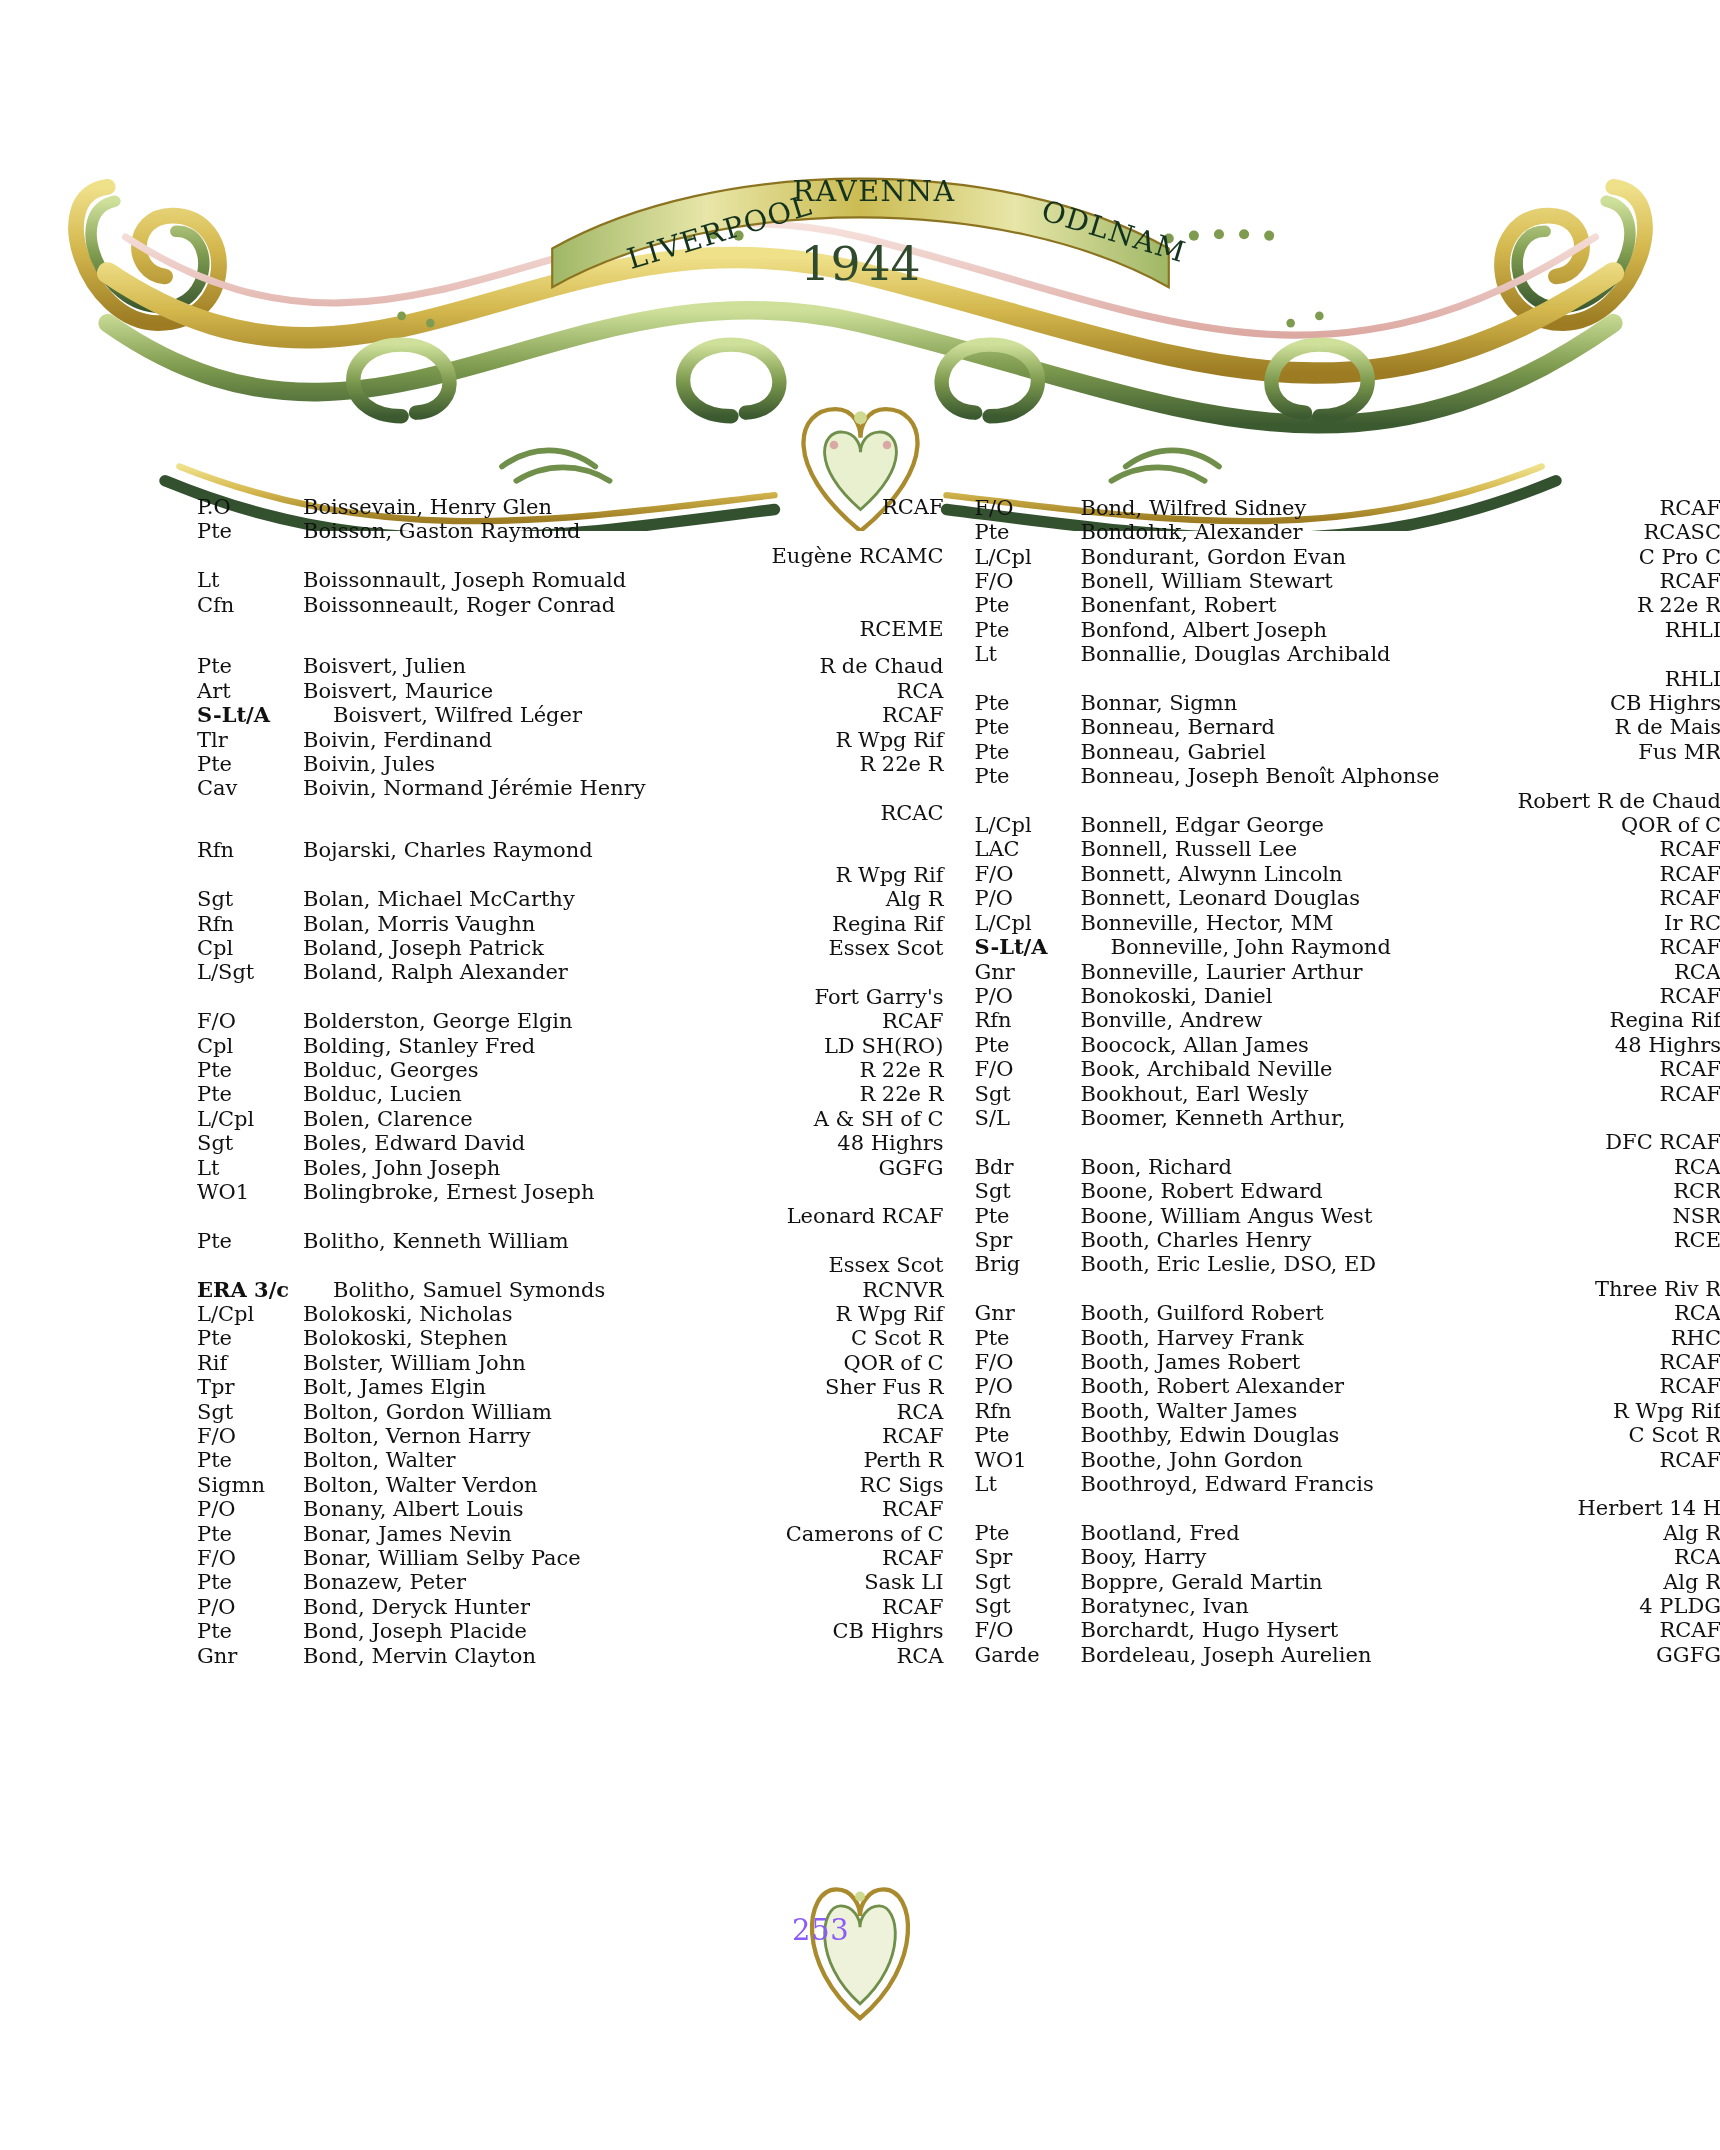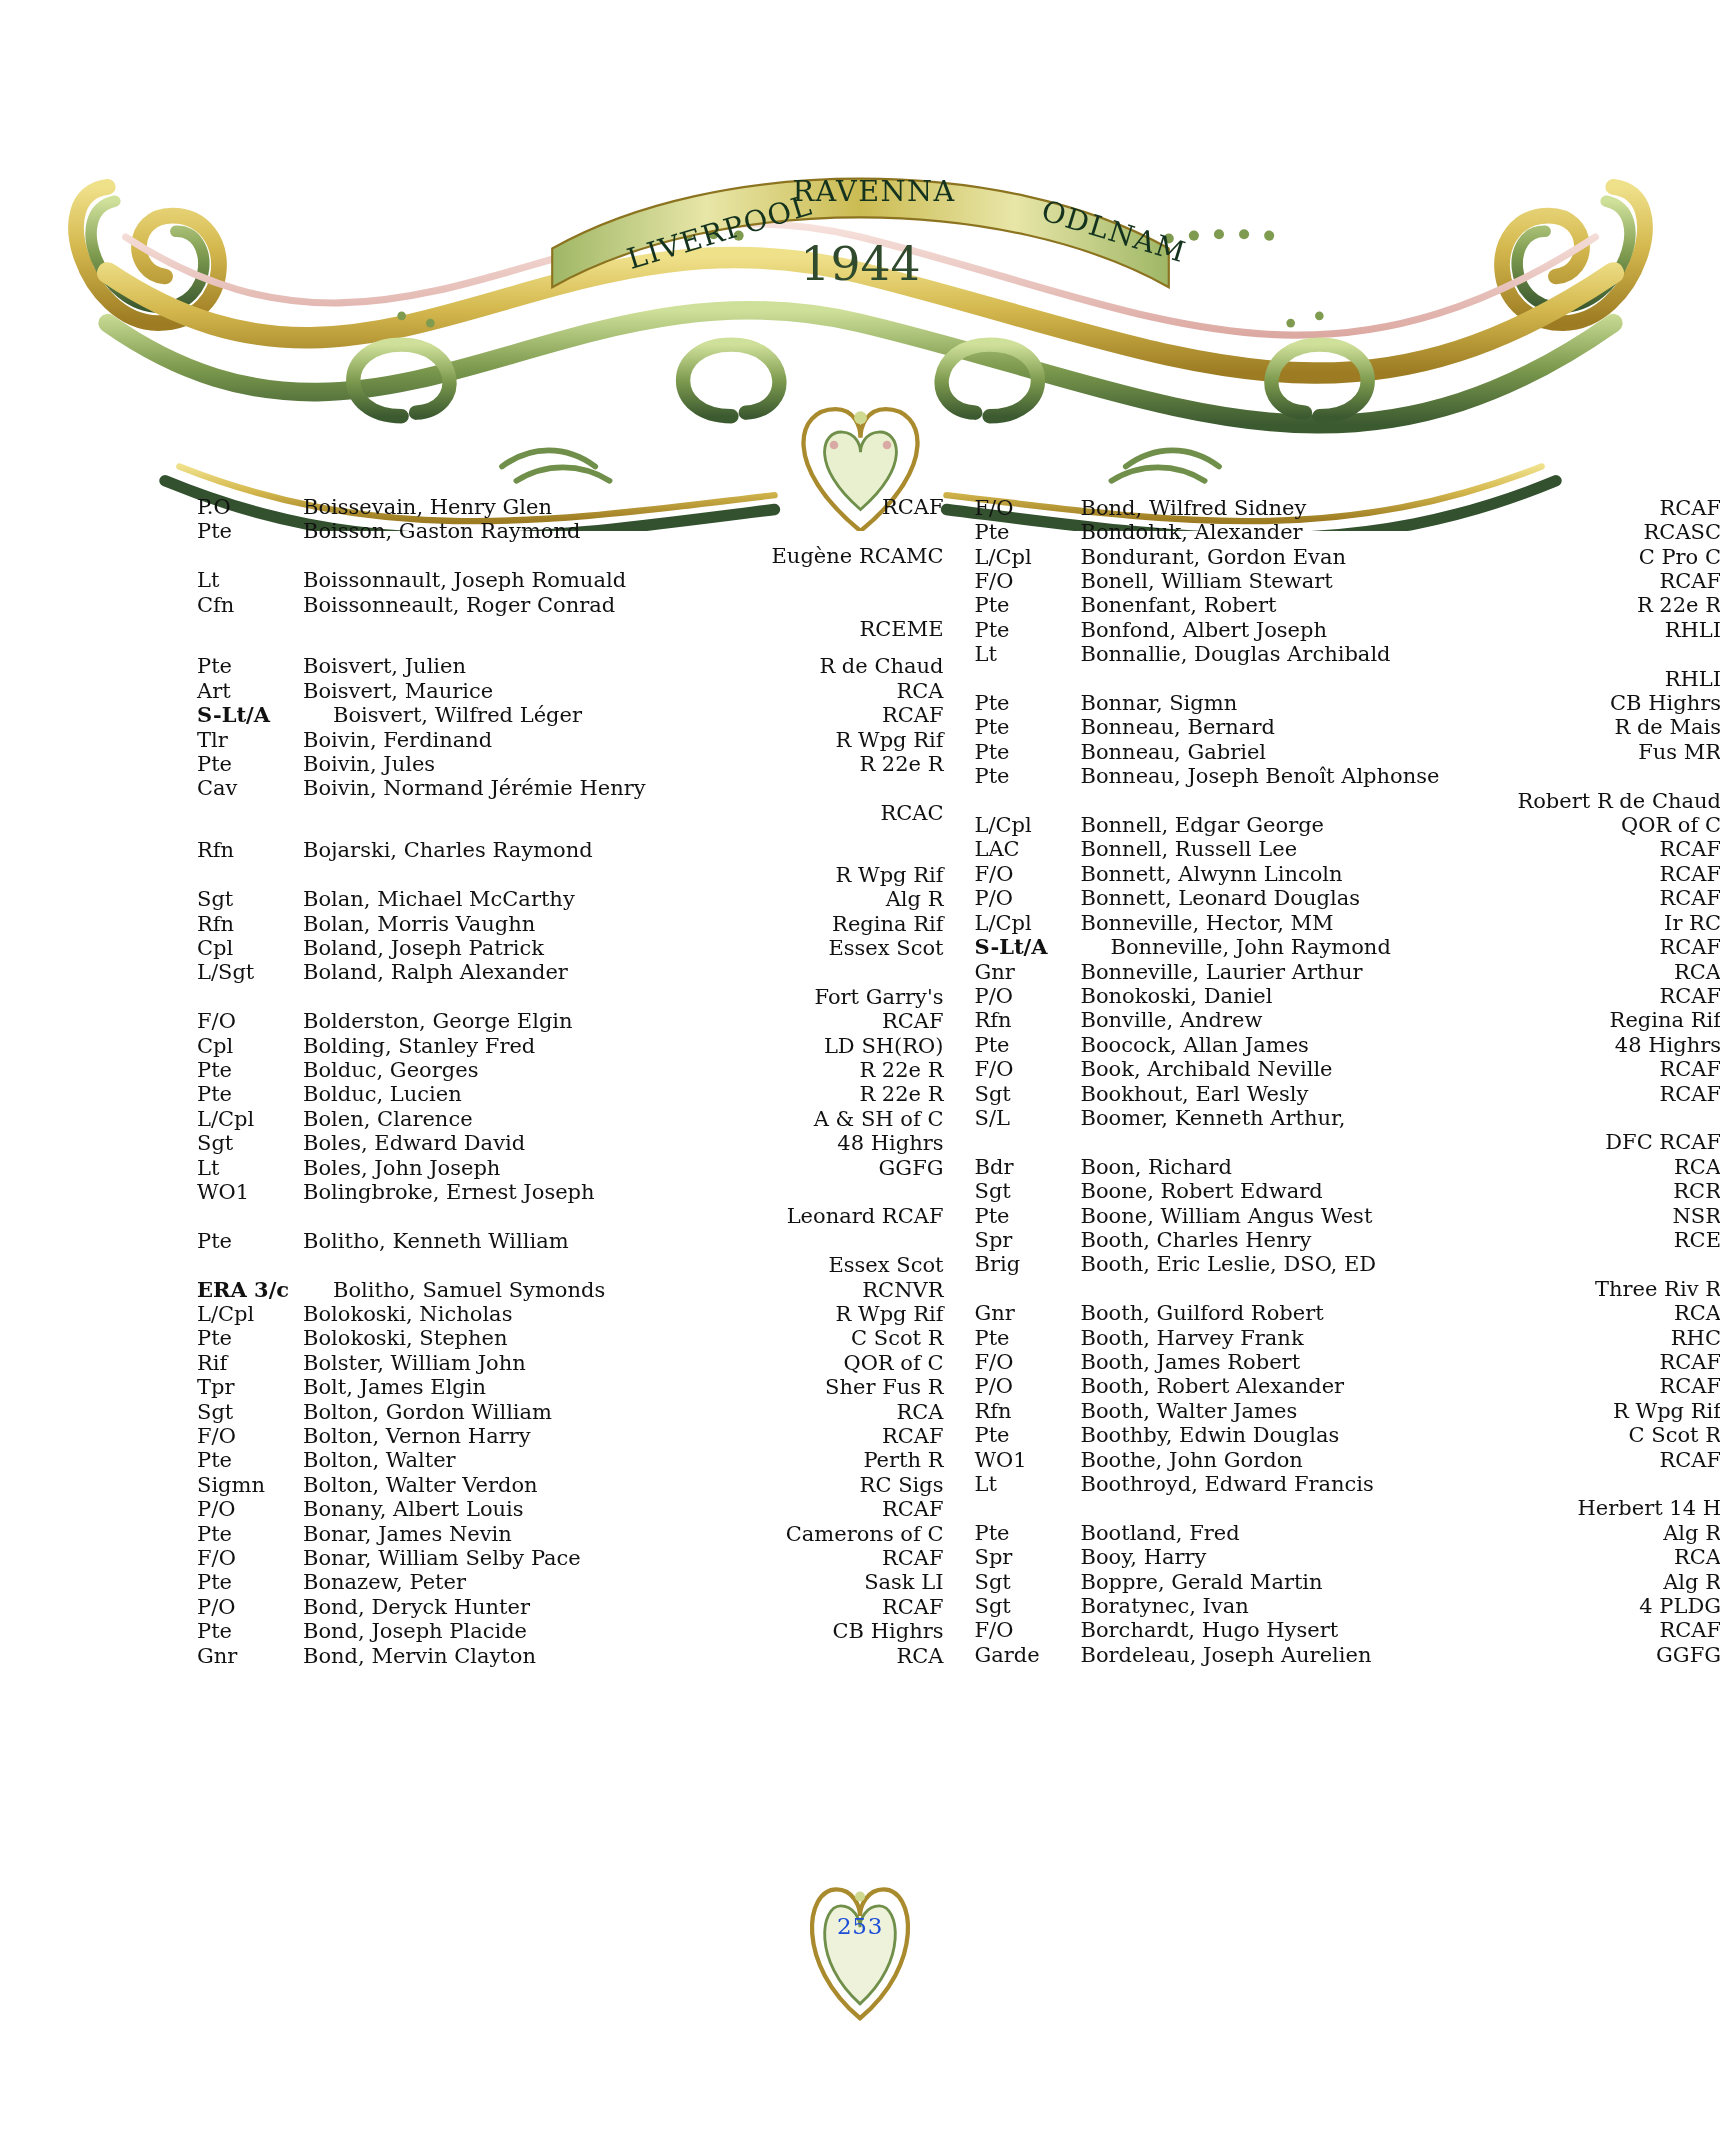--- a/index.html
+++ b/index.html
@@ -99,24 +99,24 @@
     left: 792px;
     top: 1857px;
     width: 136px;
     height: 165px;
   }
   #page-number-cartouche .num {
     position: absolute;
     left: 0;
     top: 56px;
     width: 136px;
-    text-align: center;
+    text-align: left;
     font-family: "DejaVu Serif", serif;
-    font-size: 23px;
-    color: #1d4ed8;
+    font-size: 29px;
+    color: #8b5cf6;
     letter-spacing: 0.7px;
   }
 </style>
 </head>
 <body>
 
 <div id="header-banner">
   <svg width="1721" height="423" viewBox="0 0 2400 590" xmlns="http://www.w3.org/2000/svg">
     <defs>
       <linearGradient id="goldgrad" x1="0" y1="0" x2="0" y2="1">

